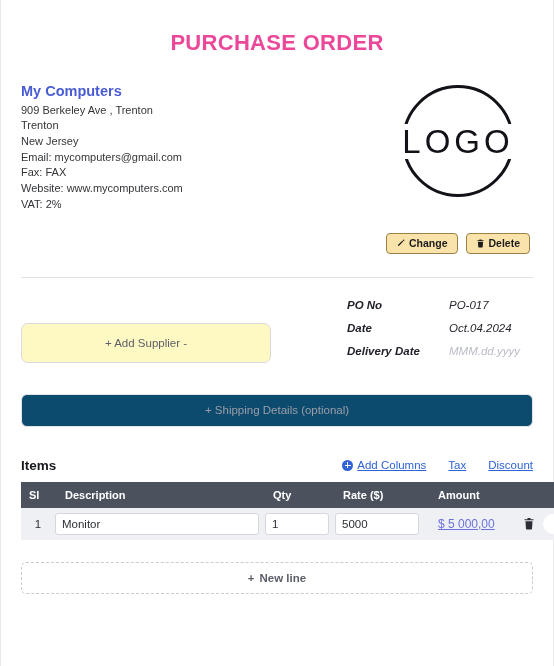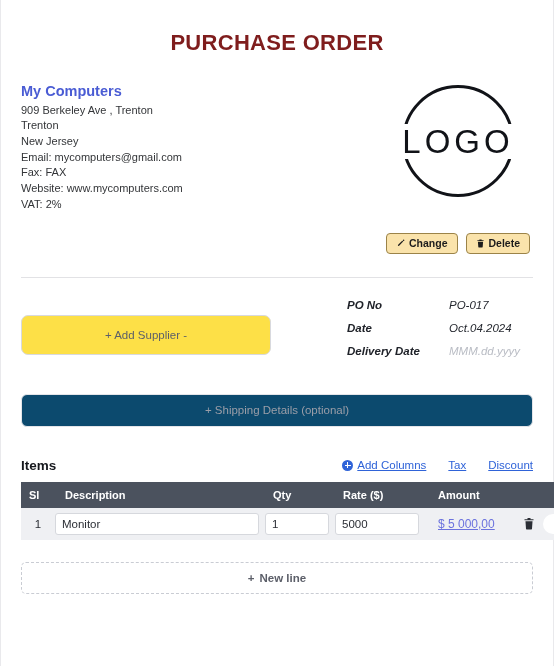--- a/index.html
+++ b/index.html
@@ -26,21 +26,21 @@
     border-right: 1px solid #e9e9ec;
     padding: 0 20px;
   }
 
   
   .doc-title {
     text-align: center;
     font-size: 22px;
     font-weight: bold;
     letter-spacing: 0.3px;
-    color: #7f1d1d;
+    color: #ec4899;
     padding-top: 30px;
     margin: 0;
   }
 
   
   .header-row {
     display: flex;
     justify-content: space-between;
     align-items: flex-start;
     margin-top: 26px;
@@ -133,30 +133,30 @@
   
   .mid-row {
     display: flex;
     justify-content: space-between;
     align-items: flex-start;
     margin-top: 21px;
   }
   .add-supplier {
     width: 250px;
     height: 40px;
-    margin-top: 16px;
+    margin-top: 24px;
     border: 1px solid #d8d9de;
     border-radius: 7px;
     display: flex;
     align-items: center;
     justify-content: center;
     font-size: 11.5px;
     color: #5c5f69;
     cursor: pointer;
-    background: #fde047;
+    background: #fef9c3;
     box-sizing: border-box;
   }
   .po-meta {
     width: 186px;
   }
   .po-meta-row {
     display: flex;
     justify-content: space-between;
     align-items: baseline;
     font-size: 11.5px;

